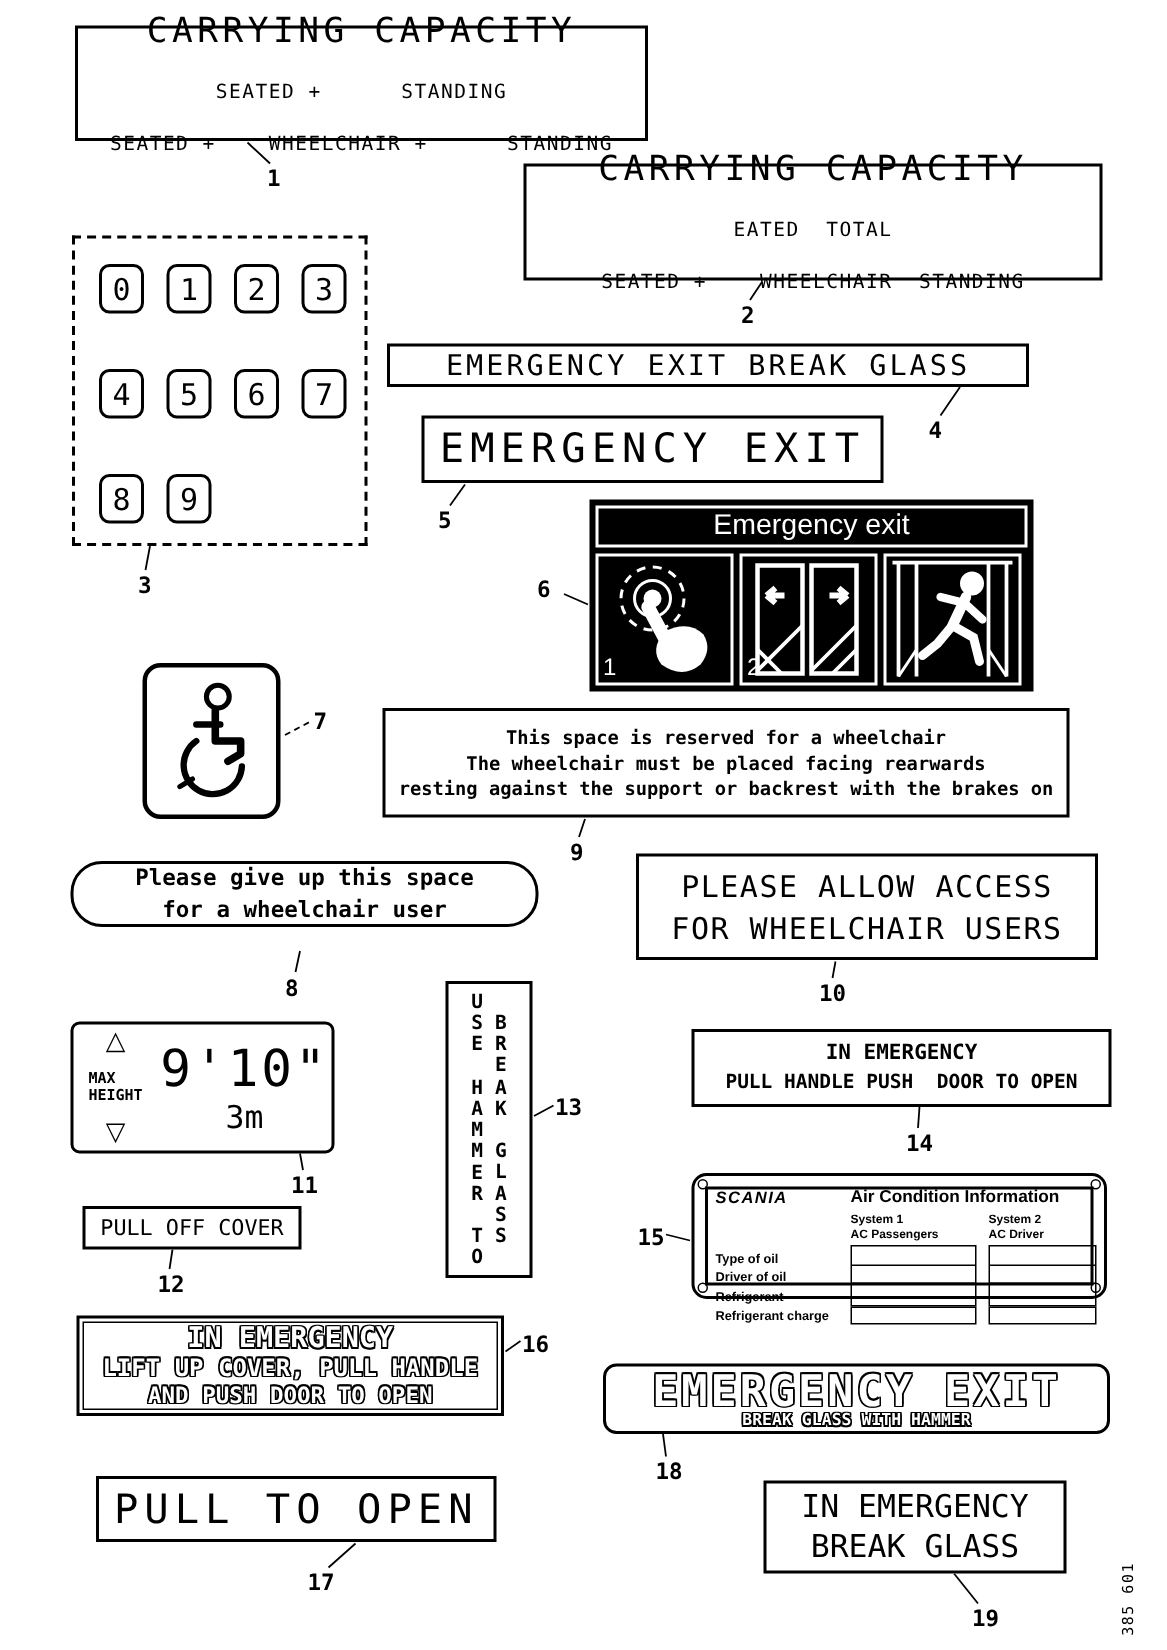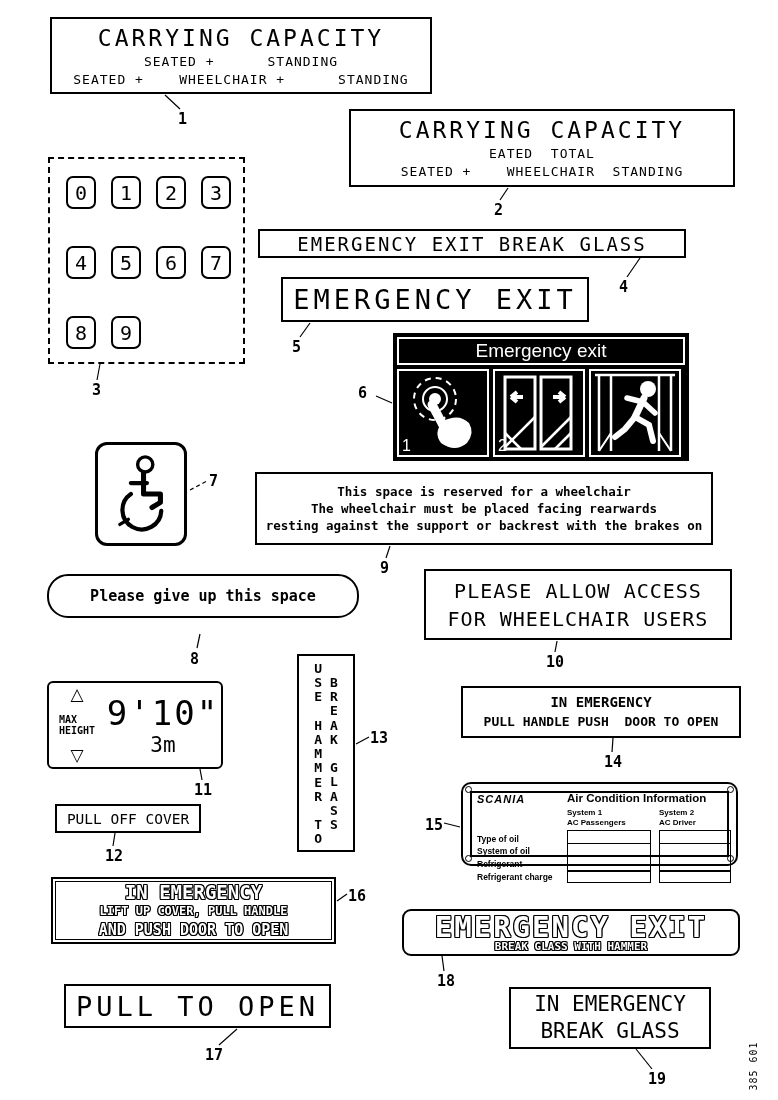--- a/index.html
+++ b/index.html
@@ -9,21 +9,21 @@
     font-family:"DejaVu Sans Mono", monospace; color:#000; overflow:hidden;
   }
   .sign { position:absolute; border:2px solid #000; background:#fff; }
   .ctr { display:flex; flex-direction:column; align-items:center; justify-content:center; text-align:center; }
   .pre { white-space:pre; }
   .leaders { position:absolute; left:0; top:0; pointer-events:none; }
   .callout { position:absolute; font-size:15px; font-weight:bold; font-family:"DejaVu Sans Mono", monospace; }
 
   
   .cc-title { font-size:23px; letter-spacing:3px; }
-  .cc-sub { font-size:13px; letter-spacing:1px; margin-top:3px; }
+  .cc-sub { font-size:13px; letter-spacing:1px; margin-top:20px; }
 
   
   .keypad { position:absolute; border:2px dashed #000; background:#fff; }
   .keybtn { position:absolute; width:30px; height:33px; border:2px solid #000; border-radius:7px;
             display:flex; align-items:center; justify-content:center; font-size:20px; }
 
   
   .pictopanel { position:absolute; background:#000; padding:4px; }
   .picto-title { border:2px solid #fff; color:#fff; text-align:center;
                  font-family:"Liberation Sans", sans-serif; font-size:19px; padding:1px 0; margin-bottom:4px; }
@@ -199,20 +199,21 @@
   </div>
 
   <div class="sign ctr" style="left:255px; top:472px; width:458px; height:73px;">
     <div style="font-size:12.5px; font-weight:bold; line-height:17px;">This space is reserved for a wheelchair</div>
     <div style="font-size:12.5px; font-weight:bold; line-height:17px;">The wheelchair must be placed facing rearwards</div>
     <div style="font-size:12.5px; font-weight:bold; line-height:17px;">resting against the support or backrest with the brakes on</div>
   </div>
 
   <div class="sign ctr" style="left:47px; top:574px; width:312px; height:44px;border-radius:21px;">
     <div style="font-size:15px; font-weight:bold; line-height:21px;">Please give up this space</div>
+    <div style="font-size:15px; font-weight:bold; line-height:21px;">for a wheelchair user</div>
   </div>
 
   <div class="sign ctr" style="left:424px; top:569px; width:308px; height:71px;">
     <div style="font-size:20px; letter-spacing:1px; line-height:28px;">PLEASE ALLOW ACCESS</div>
     <div style="font-size:20px; letter-spacing:1px; line-height:28px;">FOR WHEELCHAIR USERS</div>
   </div>
 
   <div class="sign" style="left:47px; top:681px; width:176px; height:88px; border-radius:6px; display:flex;">
     <div class="mh-left">
       <div class="mh-tri">△</div>
@@ -274,41 +275,41 @@
     <div class="ac-title">Air Condition Information</div>
     <div class="ac-colhdr" style="left:104px; top:24px;">
       <div>System 1</div>
       <div>AC Passengers</div>
     </div>
     <div class="ac-colhdr" style="left:196px; top:24px;">
       <div>System 2</div>
       <div>AC Driver</div>
     </div>
     <div class="ac-rowlbl" style="top:50px;">Type of oil</div>
-    <div class="ac-rowlbl" style="top:62px;">System of oil</div>
+    <div class="ac-rowlbl" style="top:62px;">Driver of oil</div>
     <div class="ac-rowlbl" style="top:75px;">Refrigerant</div>
     <div class="ac-rowlbl" style="top:88px;">Refrigerant charge</div>
     <div class="ac-box" style="left:104px; top:46px; width:84px; height:41px;">
       <div class="row"></div>
       <div class="row"></div>
       <div class="row"></div>
     </div>
     <div class="ac-box" style="left:104px; top:87px; width:84px; height:12px;"></div>
     <div class="ac-box" style="left:196px; top:46px; width:72px; height:41px;">
       <div class="row"></div>
       <div class="row"></div>
       <div class="row"></div>
     </div>
     <div class="ac-box" style="left:196px; top:87px; width:72px; height:12px;"></div>
   </div>
 
   <div class="sign" style="left:51px; top:877px; width:285px; height:67px; padding:2px;">
     <div class="ctr" style="border:1.5px solid #000; width:100%; height:100%;">
       <div class="outl" style="font-size:19px; line-height:20px;">IN EMERGENCY</div>
-      <div class="outl" style="font-size:12px; line-height:19px;">LIFT UP COVER, PULL HANDLE</div>
+      <div class="outl" style="font-size:16px; line-height:19px;">LIFT UP COVER, PULL HANDLE</div>
       <div class="outl" style="font-size:15px; line-height:19px;">AND PUSH DOOR TO OPEN</div>
     </div>
   </div>
 
   <div class="sign ctr" style="left:402px; top:909px; width:338px; height:47px; border-radius:9px;">
     <div class="outl" style="font-size:29px; line-height:28px; letter-spacing:2px;">EMERGENCY EXIT</div>
     <div class="outl" style="font-size:11px; line-height:12px;">BREAK GLASS WITH HAMMER</div>
   </div>
 
   <div class="sign ctr" style="left:64px; top:984px; width:267px; height:44px;">

